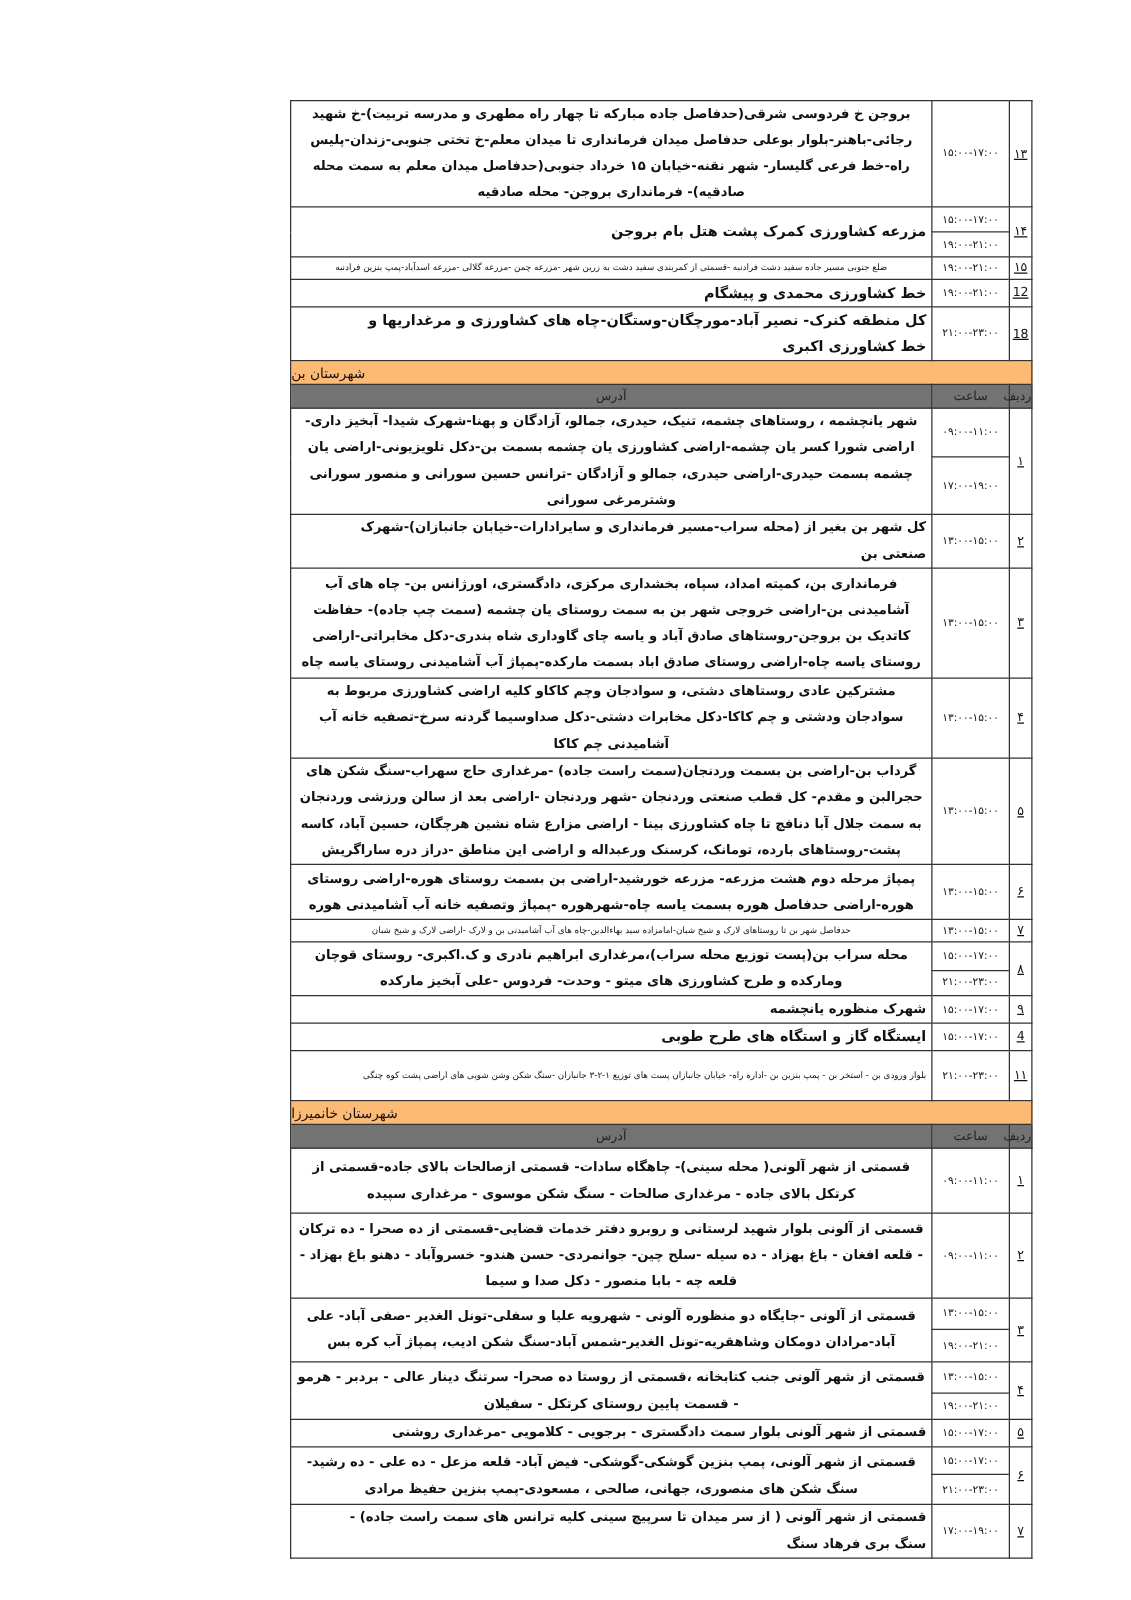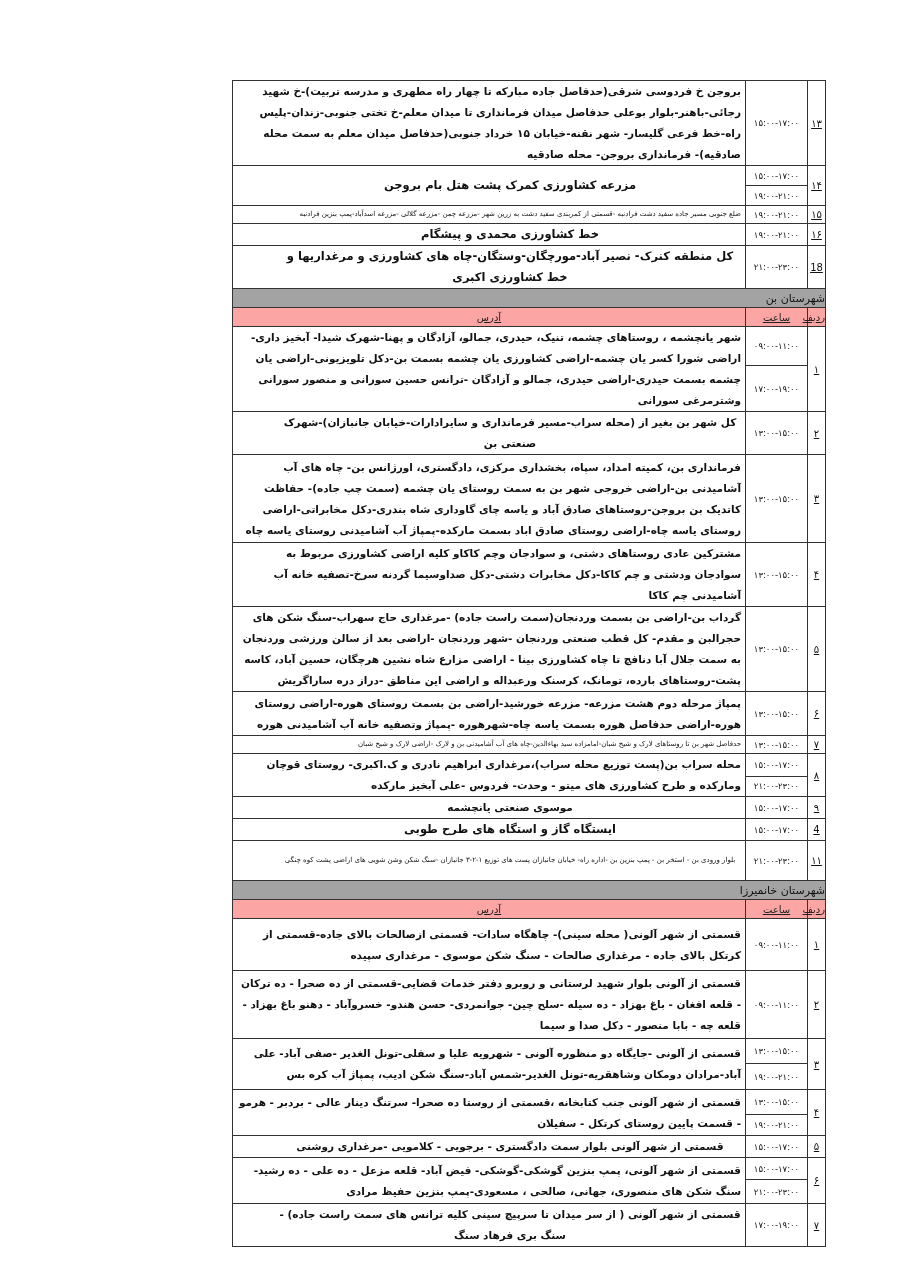--- a/index.html
+++ b/index.html
@@ -5,26 +5,26 @@
   html, body { margin: 0; padding: 0; background: #ffffff; }
   body { width: 905px; height: 1280px; position: relative; overflow: hidden;
          font-family: "DejaVu Sans", sans-serif; color: #111; }
   .page { position: absolute; left: 232px; top: 80px; width: 594px; }
   table { border-collapse: collapse; width: 594px; table-layout: fixed; direction: rtl; }
   td { border: 1.2px solid #333; padding: 0 4px; vertical-align: middle; }
   col.c-idx { width: 18px; }
   col.c-time { width: 62px; }
   td.idx { text-align: center; font-size: 10px; padding: 0; text-decoration: underline; }
   td.time { text-align: center; font-size: 8.5px; padding: 0 2px; white-space: nowrap; direction: ltr; }
-  td.addr { font-size: 10.5px; font-weight: bold; line-height: 21px; text-align: right; }
-  td.addr.center { text-align: center; padding-left: 46px; }
+  td.addr { font-size: 10.5px; font-weight: bold; line-height: 21px; text-align: center; }
+  td.addr.center { text-align: right; padding-left: 46px; }
   td.addr.small { font-size: 7px; font-weight: normal; line-height: 13px; white-space: nowrap; overflow: hidden; margin-top: 27px; }
   td.addr.big { font-size: 11.5px; }
-  tr.section td { background: #a3a3a3; text-align: right; font-size: 11px; height: 18px; padding: 0; border-bottom: 0; }
-  tr.header td { background: #fca5a5; text-align: center; font-size: 10px; height: 18px; padding: 0; font-weight: normal; color: #222; text-decoration: underline; }
+  tr.section td { background: #fdba74; text-align: left; font-size: 11px; height: 18px; padding: 0; border-bottom: 0; }
+  tr.header td { background: #737373; text-align: center; font-size: 10px; height: 18px; padding: 0; font-weight: normal; color: #222; }
 </style>
 </head>
 <body>
 
 <div class="page">
 <table>
   <colgroup>
         <col class="c-idx">
         <col class="c-time">
         <col>
@@ -43,21 +43,21 @@
     </tr>
     <tr style="height:20px">
       <td class="time">۱۹:۰۰-۲۱:۰۰</td>
     </tr>
     <tr style="height:18px">
       <td class="idx">۱۵</td>
       <td class="time">۱۹:۰۰-۲۱:۰۰</td>
       <td class="addr small">ضلع جنوبی مسیر جاده سفید دشت فرادنبه -قسمتی از کمربندی سفید دشت به زرین شهر -مزرعه چمن -مزرعه گلالی -مزرعه اسدآباد-پمپ بنزین فرادنبه</td>
     </tr>
     <tr style="height:19px">
-      <td class="idx">۱۶</td>
+      <td class="idx">12</td>
       <td class="time">۱۹:۰۰-۲۱:۰۰</td>
       <td class="addr center big">خط کشاورزی محمدی و پیشگام</td>
     </tr>
     <tr style="height:26px">
       <td class="idx">18</td>
       <td class="time">۲۱:۰۰-۲۳:۰۰</td>
       <td class="addr center big">کل منطقه کنرک- نصیر آباد-مورچگان-وستگان-چاه های کشاورزی و مرغداریها و خط کشاورزی اکبری</td>
     </tr>
 
     <tr class="section">
@@ -110,21 +110,21 @@
       <td class="idx" rowspan="2">۸</td>
       <td class="time">۱۵:۰۰-۱۷:۰۰</td>
       <td class="addr" rowspan="2">محله سراب بن(پست توزیع محله سراب)،مرغداری ابراهیم نادری و ک.اکبری- روستای قوچان ومارکده و طرح کشاورزی های میتو - وحدت- فردوس -علی آبخیز مارکده</td>
     </tr>
     <tr style="height:18px">
       <td class="time">۲۱:۰۰-۲۳:۰۰</td>
     </tr>
     <tr style="height:18px">
       <td class="idx">۹</td>
       <td class="time">۱۵:۰۰-۱۷:۰۰</td>
-      <td class="addr center">موسوی صنعتی یانچشمه</td>
+      <td class="addr center">شهرک منظوره یانچشمه</td>
     </tr>
     <tr style="height:21px">
       <td class="idx">4</td>
       <td class="time">۱۵:۰۰-۱۷:۰۰</td>
       <td class="addr center big">ایستگاه گاز و استگاه های طرح طوبی</td>
     </tr>
     <tr style="height:40px">
       <td class="idx">۱۱</td>
       <td class="time">۲۱:۰۰-۲۳:۰۰</td>
       <td class="addr small center">بلوار ورودی بن - استخر بن - پمپ بنزین بن -اداره راه- خیابان جانبازان پست های توزیع ۱-۲-۳ جانبازان -سنگ شکن وشن شویی های اراضی پشت کوه چنگی</td>

